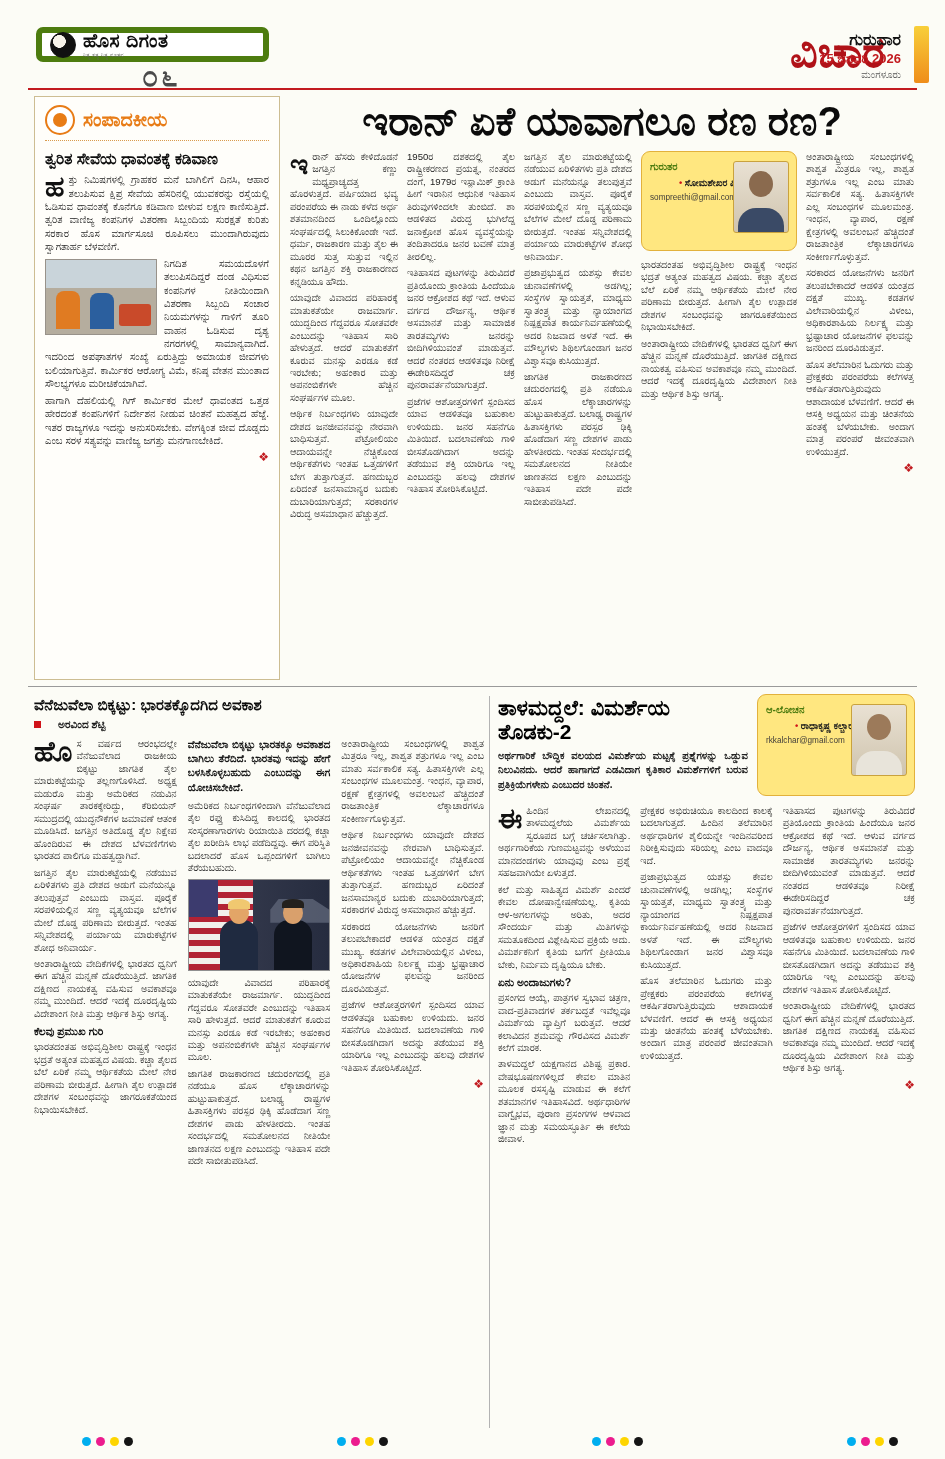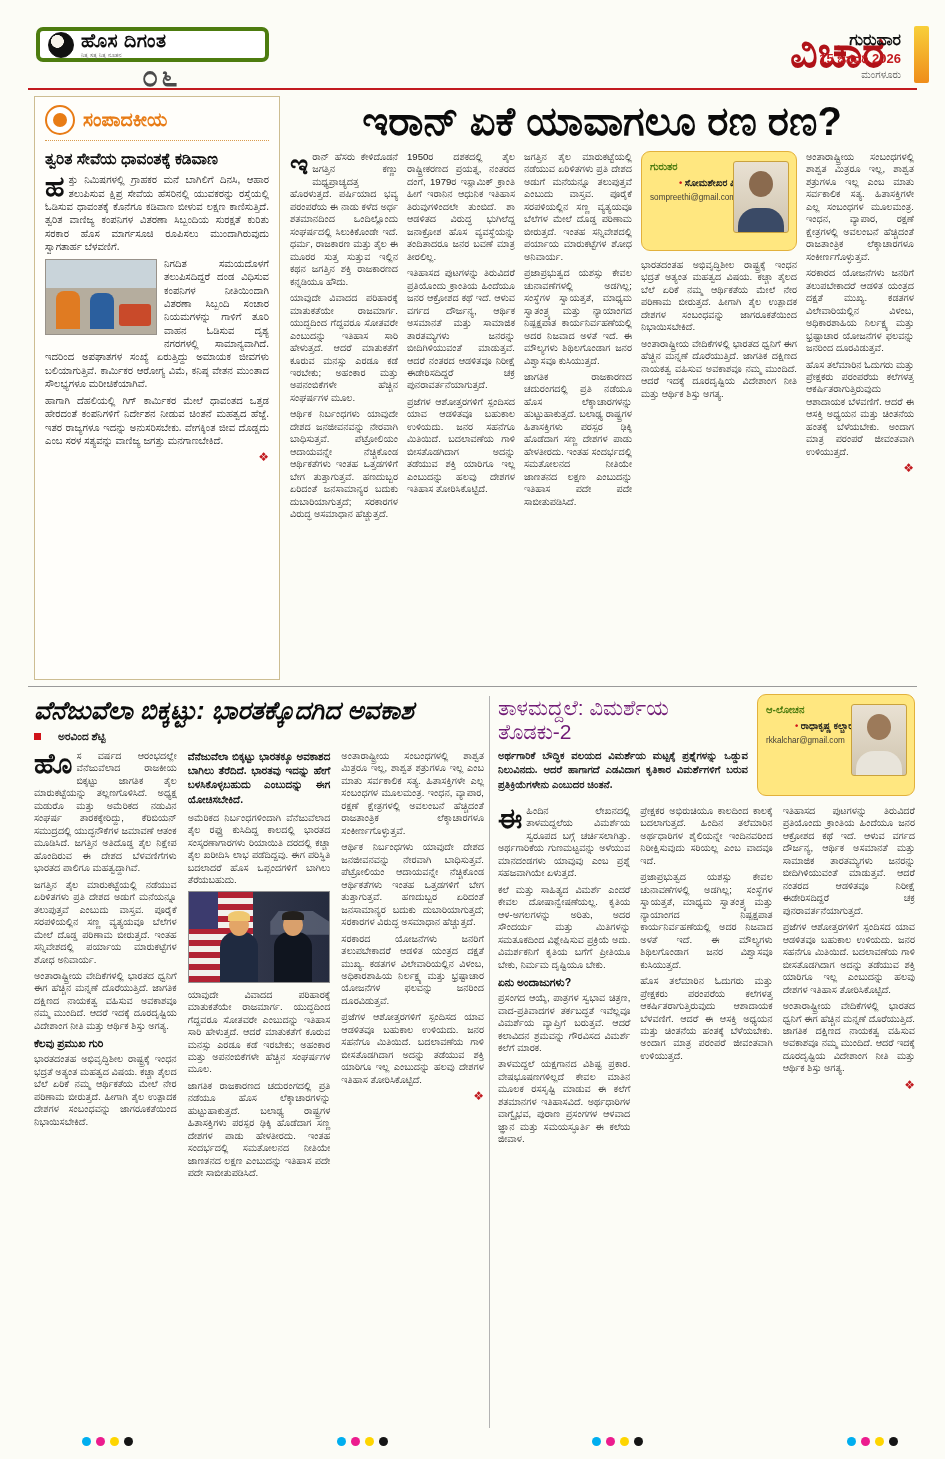--- a/index.html
+++ b/index.html
@@ -4,21 +4,21 @@
 <style>
   * { box-sizing: border-box; margin: 0; padding: 0; }
   html,body { background:#e8e8e4; }
   .page {
     position: relative; width: 945px; height: 1459px; margin: 0 auto;
     background: #fcfcf6; overflow: hidden;
     font-family: "Liberation Sans", sans-serif; color:#1b1b1b;
   }
   
   .masthead { position:absolute; left:36px; top:27px; width:233px; height:35px;
-    border:4px solid #4d7c0f; border-radius:7px; display:flex; align-items:center; gap:7px; padding:2px 8px; background:#fff;}
+    border:6px solid #4d7c0f; border-radius:7px; display:flex; align-items:center; gap:7px; padding:2px 8px; background:#fff;}
   .mh-logo { width:26px; height:26px; border-radius:50%; background:radial-gradient(circle at 35% 35%, #f7f3ea 0 28%, #111 30%); border:1px solid #111; flex:0 0 26px;}
   .mh-name { font-size:19px; font-weight:bold; color:#0d0d0d; line-height:1; letter-spacing:.5px;}
   .mh-tag { font-size:6px; color:#666; margin-top:2px;}
   .pageno { position:absolute; left:142px; top:60px; font-size:29px; font-weight:800; color:#4a4a4a; letter-spacing:3px;}
   .section-title { position:absolute; left:240px; right:60px; top:28px; text-align:right;
     font-size:43px; font-weight:bold; color:#b01218; }
   .dateline { position:absolute; right:44px; top:31px; text-align:right;}
   .dl-day { font-size:16px; font-weight:bold; color:#111;}
   .dl-date { font-size:13px; font-weight:bold; color:#c21a1f; margin-top:2px;}
   .dl-city { font-size:10px; color:#555; margin-top:2px;}
@@ -68,21 +68,21 @@
   .ab-torso { position:absolute; left:50%; bottom:-6px; transform:translateX(-50%); width:46px; height:30px; border-radius:18px 18px 0 0; background:#3a4a66;}
   .abox--tala .ab-head { background:#9c7a5a;}
   .abox--tala .ab-torso { background:#e8e4da;}
 
   
   .mid-rule { position:absolute; left:28px; right:28px; top:686px; border-top:1px solid #9a9a9a;}
   .vdivider { position:absolute; left:489px; top:696px; height:732px; border-left:1px solid #b3b3b3;}
 
   
   .a2 { position:absolute; left:34px; top:694px; width:450px; height:740px; overflow:hidden;}
-  .a2-headline { font-size:25px; font-weight:bold; color:#0b0b0b; margin:2px 0 4px;font-style:italic;}
+  .a2-headline { font-size:15px; font-weight:bold; color:#0b0b0b; margin:2px 0 4px;}
   .byline { display:flex; align-items:center; gap:17px; font-size:10.5px; font-weight:bold; margin:2px 0 7px;}
   .byline-bullet { width:7px; height:7px; background:#d01319; display:inline-block;}
   .a2-body { display:flex; gap:11px; height:674px; overflow:hidden;}
   .vcol { flex:1; min-width:0;}
 
   .photo-tm { position:relative; height:92px; margin:4px 0 6px; overflow:hidden; border:1px solid #8f8f8f;
     background:linear-gradient(90deg,#3a3f52, #262c3f);}
   .tm-flag { position:absolute; left:0; top:0; width:46%; height:100%;
     background:repeating-linear-gradient(#b22234 0 6px, #f2f0ec 6px 12px);}
   .tm-flag::after { content:""; position:absolute; left:0; top:0; width:46%; height:42%; background:#3c3b6e;}
@@ -93,21 +93,21 @@
   .tm-right { right:12%; background:#10151f;}
   .tm-head { position:absolute; top:-18px; left:50%; transform:translateX(-50%); width:20px; height:22px; border-radius:50%; background:#d9a06c;}
   .tm-left .tm-head { background:#e3a567;}
   .tm-left .tm-head::before { content:""; position:absolute; top:-3px; left:-1px; right:-1px; height:10px; border-radius:50% 50% 0 0; background:#f0c870;}
   .tm-right .tm-head::before { content:""; position:absolute; top:-3px; left:-1px; right:-1px; height:9px; border-radius:50% 50% 0 0; background:#23201d;}
 
   
   .a3 { position:absolute; left:498px; top:694px; width:417px; height:740px; overflow:hidden;}
   .a3-top { display:flex; gap:9px; align-items:flex-start;}
   .a3-left { flex:1; min-width:0;}
-  .a3-headline { font-size:21px; font-weight:normal; color:#701a75; margin:2px 0 5px; line-height:1.15;}
+  .a3-headline { font-size:21px; font-weight:bold; color:#000000; margin:2px 0 5px; line-height:1.15;}
   .a3-intro { font-size:10px; font-weight:bold; line-height:1.42; text-align:justify; color:#222;}
   .a3 .abox { width:158px; flex:0 0 158px; height:102px; margin-bottom:0;}
   .a3-body { display:flex; gap:10px; height:590px; overflow:hidden; margin-top:9px;}
 
   
   .regset { position:absolute; top:1437px; display:flex; gap:5px;}
   .regset.r1 { left:82px;} .regset.r2 { left:337px;} .regset.r3 { left:592px;} .regset.r4 { left:847px;}
   .dot { width:9px; height:9px; border-radius:50%; display:inline-block;}
   .dot-c { background:#00aeef;} .dot-m { background:#ec1c8e;} .dot-y { background:#fed500;} .dot-k { background:#151515;}
 </style>

